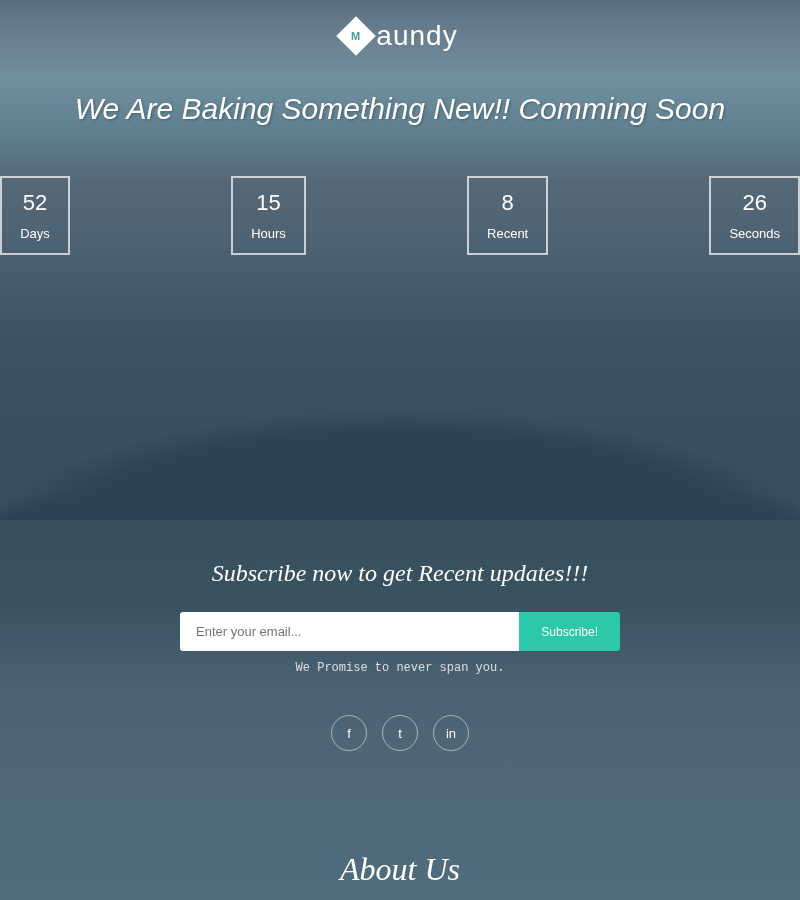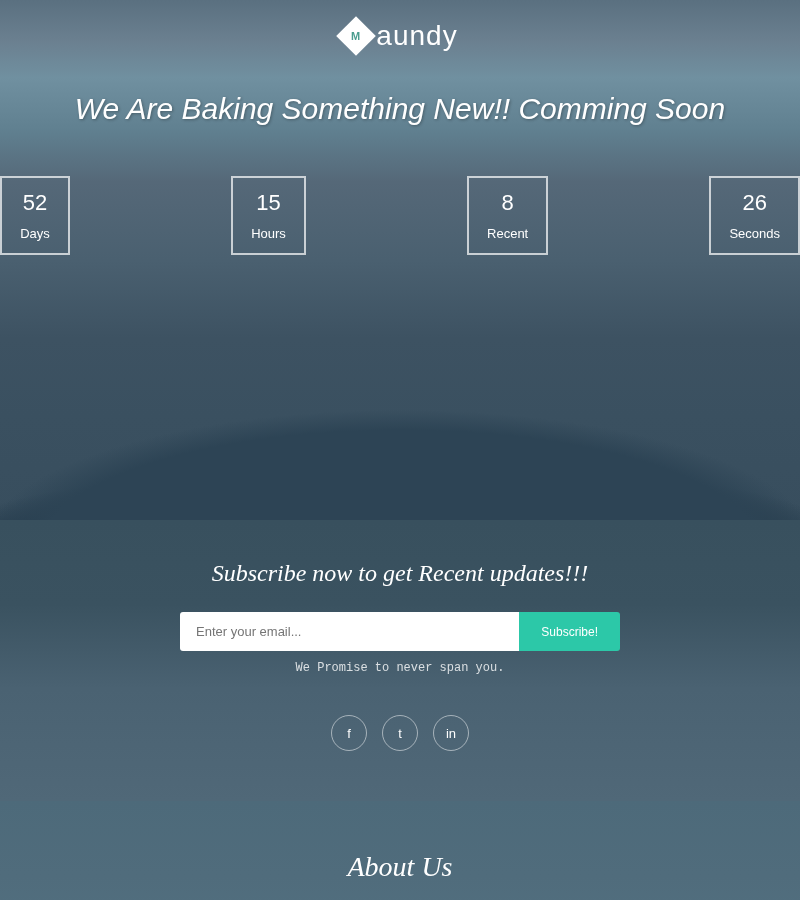--- a/index.html
+++ b/index.html
@@ -221,21 +221,21 @@
         #4d6a7a 0%,
         #506c7c 30%,
         #527080 60%,
         #527282 100%
       );
       padding: 50px 60px 60px;
       text-align: center;
     }
 
     .about-section h2 {
-      font-size: 28px;
+      font-size: 32px;
       font-style: italic;
       font-weight: 400;
       margin-bottom: 15px;
       font-family: 'Georgia', serif;
     }
 
     .about-description {
       font-size: 13px;
       color: rgba(255,255,255,0.85);
       font-family: sans-serif;

